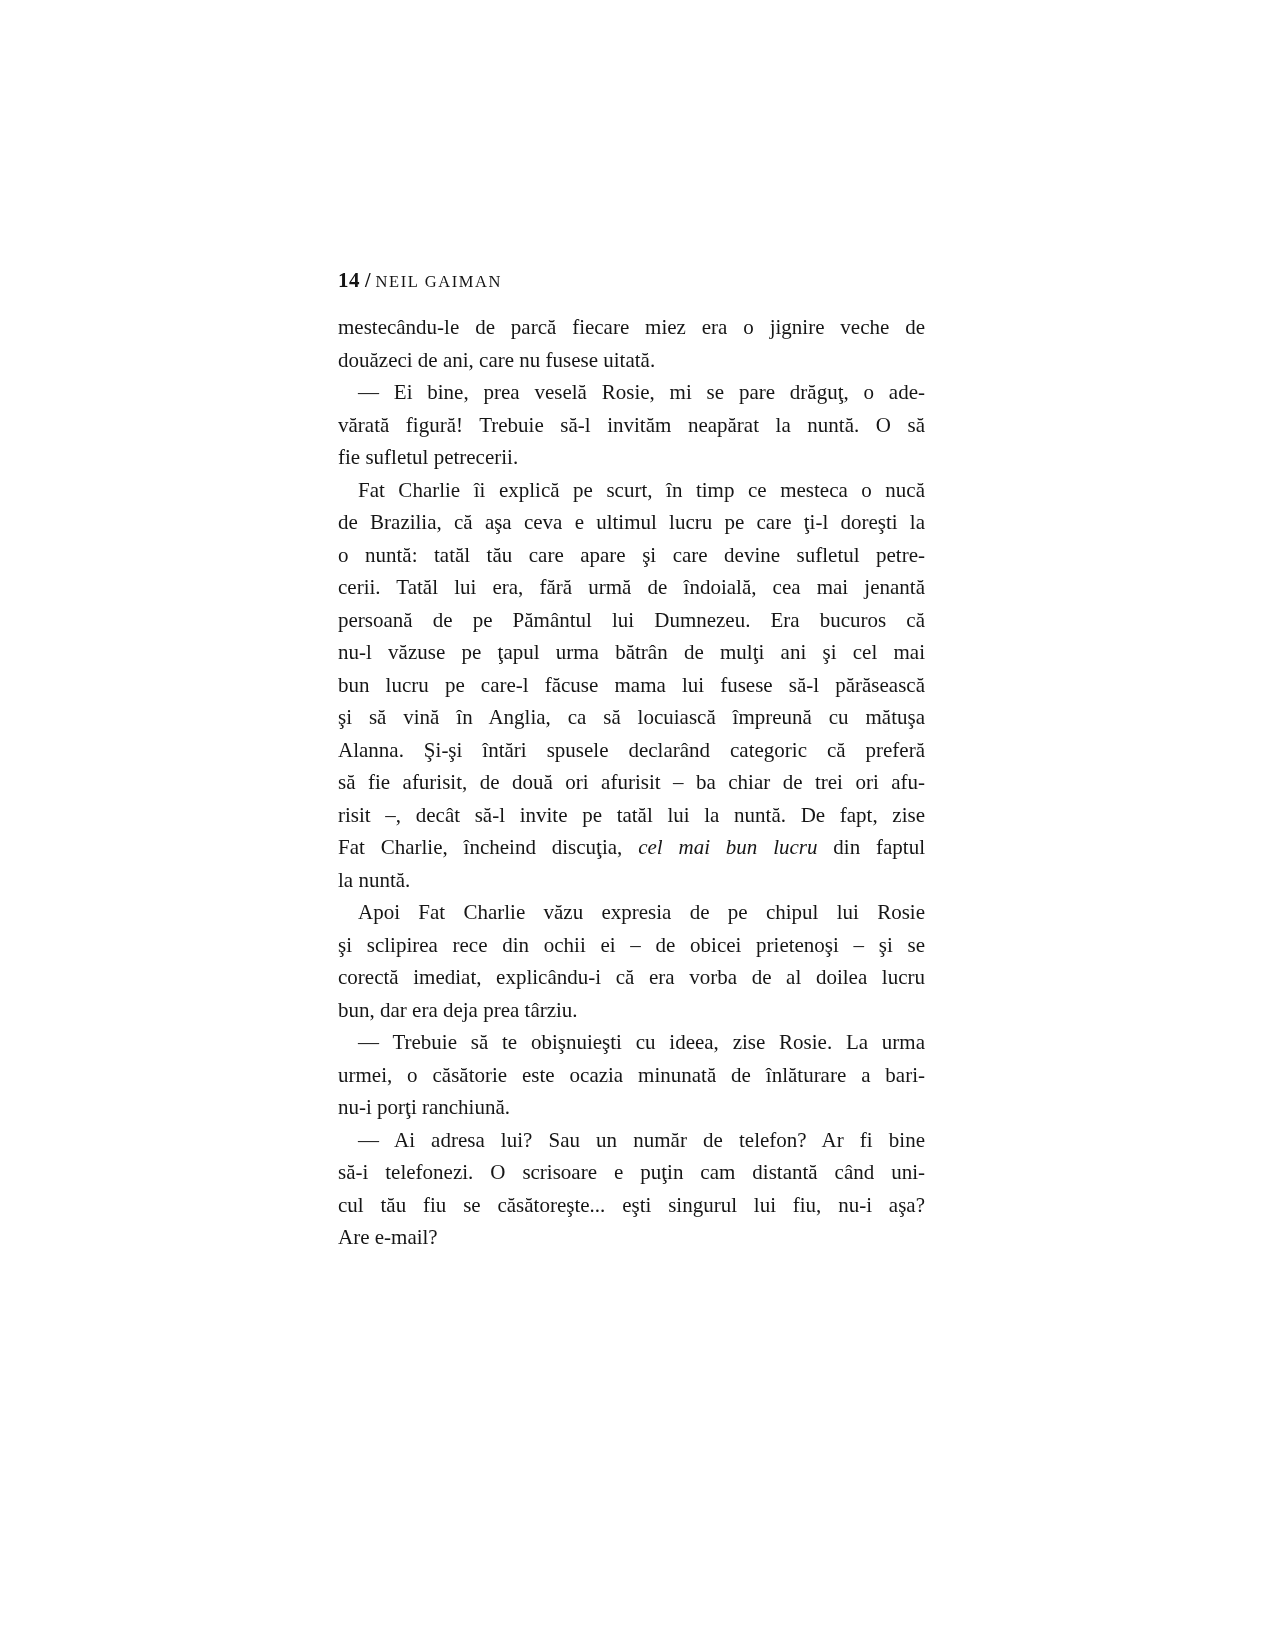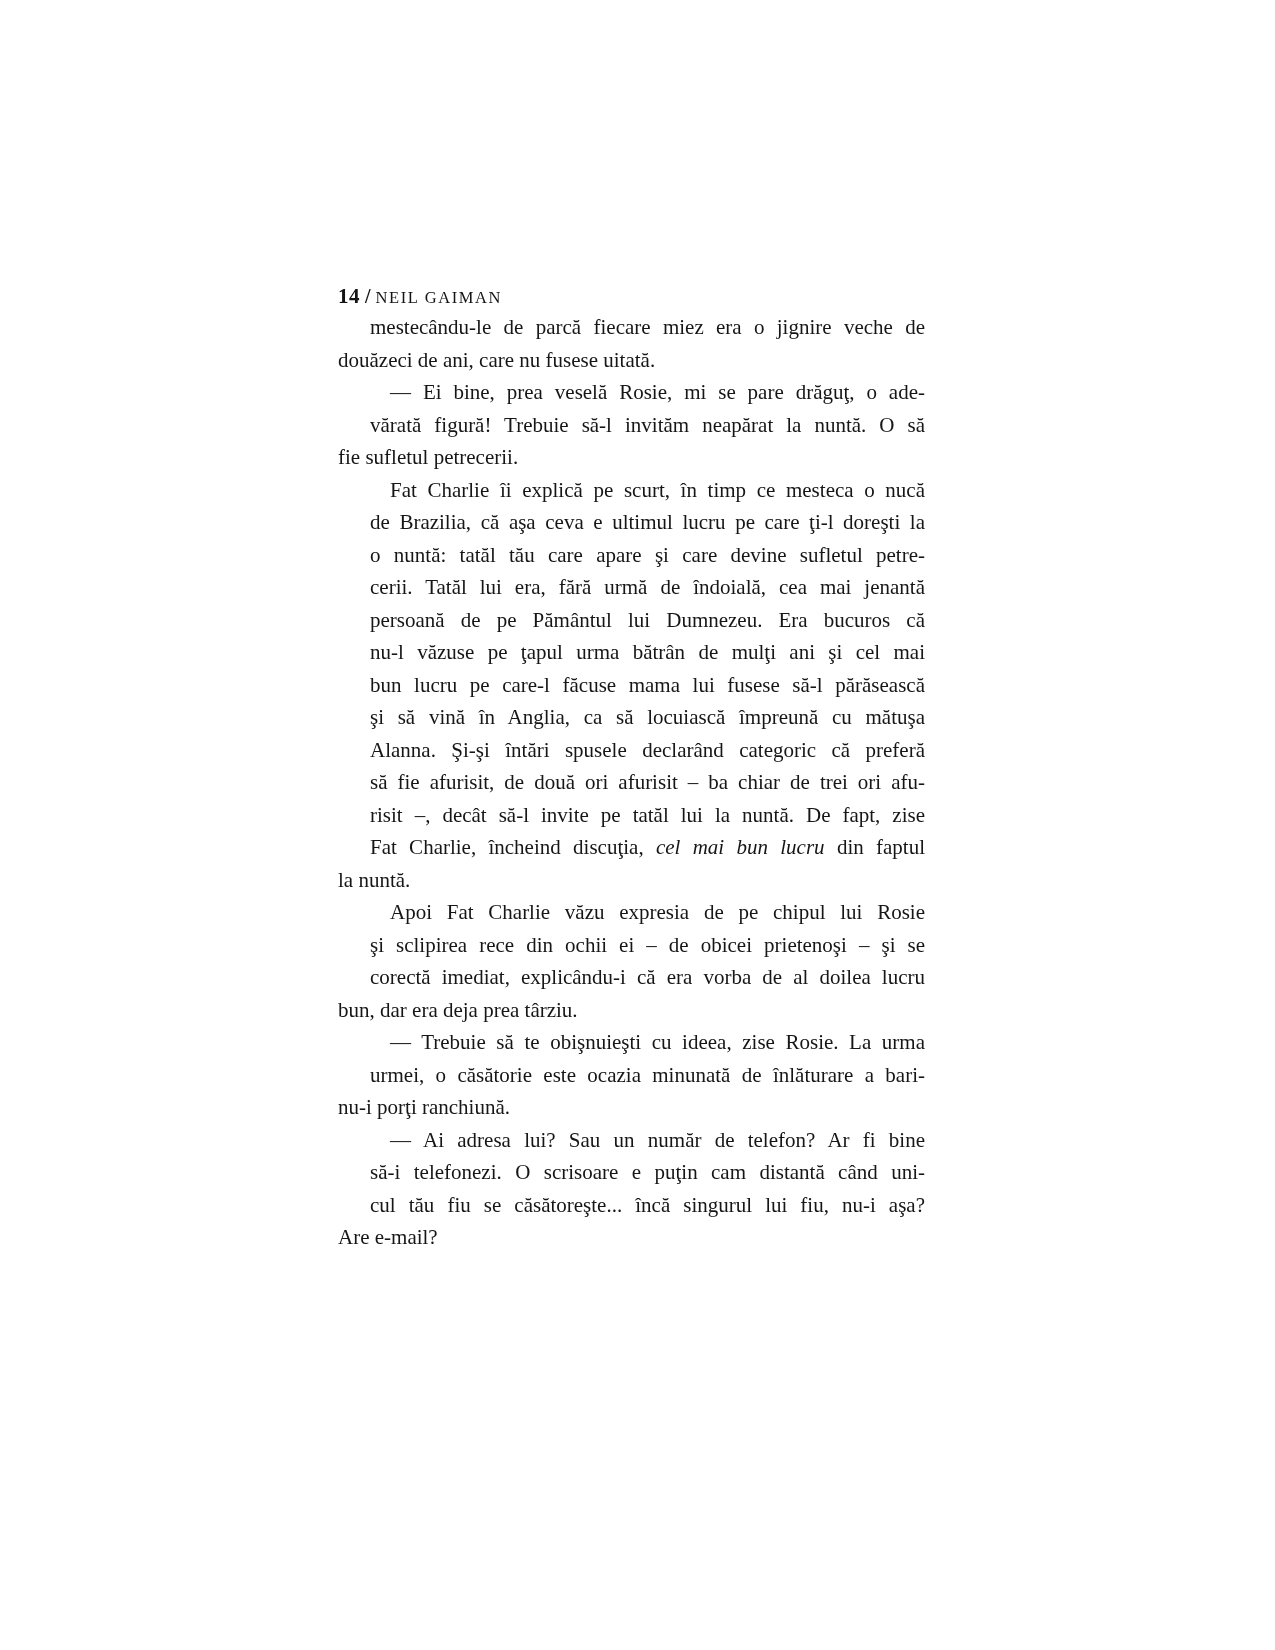--- a/index.html
+++ b/index.html
@@ -15,21 +15,20 @@
     font-family: "Liberation Serif", "DejaVu Serif", serif;
     color: #161616;
     overflow: hidden;
   }
   .header {
     position: absolute;
     left: 338px;
     top: 268px;
     white-space: nowrap;
     color: #141414;
-    margin-top: 16px;
   }
   [data-name="page-number"] {
     font-weight: bold;
     font-size: 21px;
     letter-spacing: 0.5px;
   }
   [data-name="header-separator"] {
     font-weight: bold;
     font-size: 20px;
   }
@@ -51,21 +50,20 @@
   .line {
     height: 32.5px;
     line-height: 32.5px;
     white-space: nowrap;
     overflow: visible;
   }
   .line.just {
     text-align: justify;
     text-align-last: justify;
     text-justify: inter-word;
-    margin-left: 32px;
   }
   .line.indent {
     padding-left: 20px;
   }
   .line i {
     font-style: italic;
   }
 </style>
 </head>
 <body>
@@ -108,18 +106,18 @@
         <div class="line" data-name="text-line">bun, dar era deja prea târziu.</div>
       </div>
       <div class="paragraph" data-name="paragraph">
         <div class="line indent just" data-name="text-line">— Trebuie să te obişnuieşti cu ideea, zise Rosie. La urma</div>
         <div class="line just" data-name="text-line">urmei, o căsătorie este ocazia minunată de înlăturare a bari-</div>
         <div class="line" data-name="text-line">nu-i porţi ranchiună.</div>
       </div>
       <div class="paragraph" data-name="paragraph">
         <div class="line indent just" data-name="text-line">— Ai adresa lui? Sau un număr de telefon? Ar fi bine</div>
         <div class="line just" data-name="text-line">să-i telefonezi. O scrisoare e puţin cam distantă când uni-</div>
-        <div class="line just" data-name="text-line">cul tău fiu se căsătoreşte... încă singurul lui fiu, nu-i aşa?</div>
+        <div class="line just" data-name="text-line">cul tău fiu se căsătoreşte... eşti singurul lui fiu, nu-i aşa?</div>
         <div class="line" data-name="text-line">Are e-mail?</div>
       </div>
     </div>
 
 </div>
 
 </body></html>

